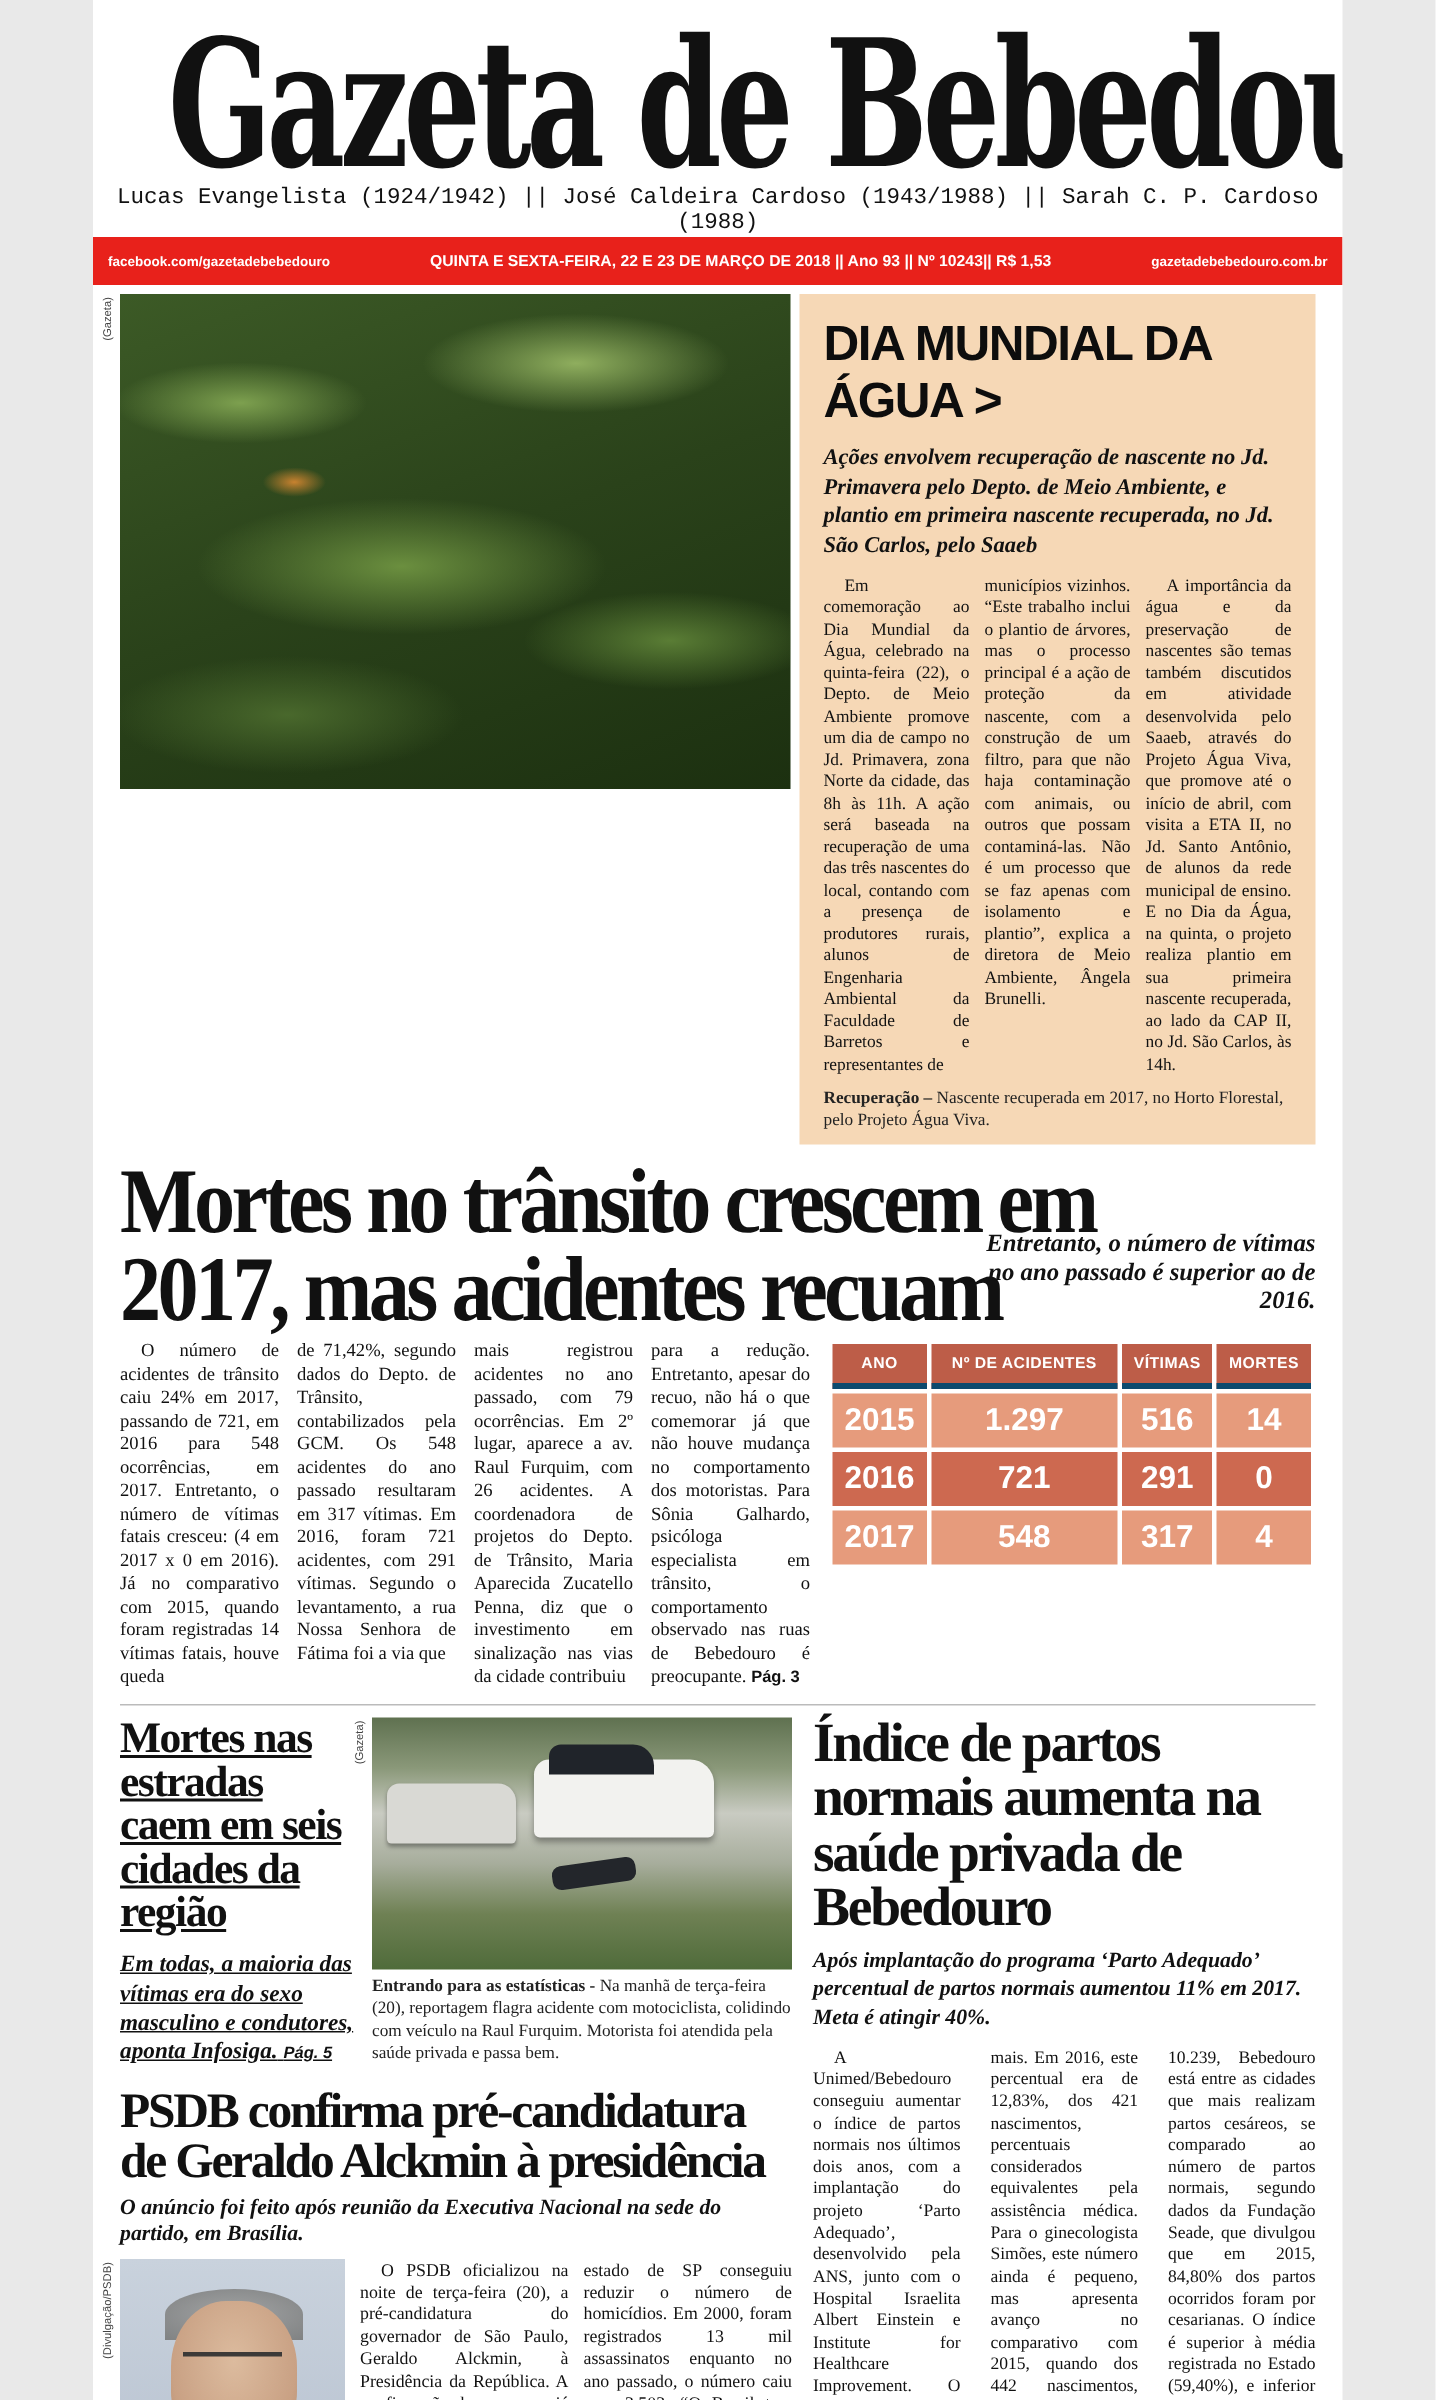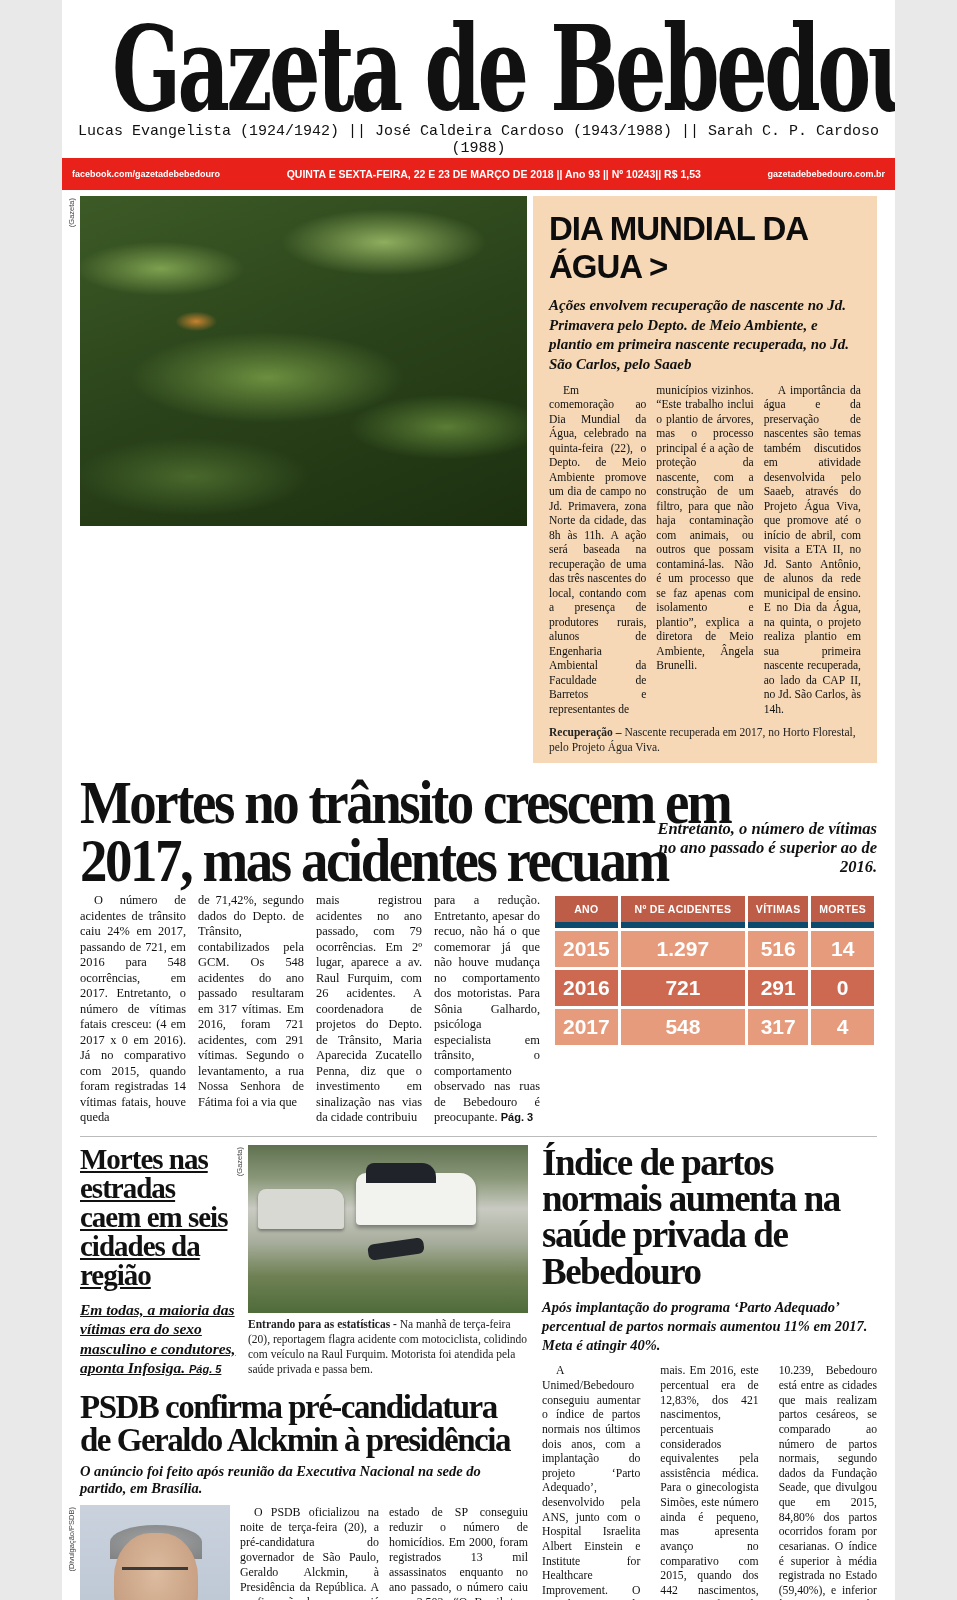--- a/index.html
+++ b/index.html
@@ -62,21 +62,21 @@
   .main-deck {
     position:absolute; right:0; bottom:2px; width:235px; font-style:italic; font-weight:bold;
     font-size:16.5px; line-height:1.15; text-align:right;
   }
   .main-body-row { display:flex; gap:12px; margin-top:14px; }
   .main-body-row .body-col { flex:1; }
   .acc-table-wrap { width:325px; flex:none; }
   table.acc-table { width:100%; border-collapse:separate; border-spacing:3px; font-family:"Liberation Sans", sans-serif; }
   .acc-table th {
     background:#bd5d48; color:#fff; font-size:10.5px; letter-spacing:0.3px;
-    padding:7px 2px; border-bottom:6px solid #0c4a6e;
+    padding:7px 2px; border-bottom:4px solid #0c4a6e;
   }
   .acc-table td { color:#fff; font-weight:bold; font-size:21px; text-align:center; padding:6px 2px; }
   .row-light td { background:#e69b7c; }
   .row-dark td { background:#cd6950; }
   .section-rule { border-top:1px solid #bbb; margin:10px 18px 0 18px; }
   
   .middle-row { display:flex; gap:14px; margin-top:8px; }
   .mid-left { width:448px; flex:none; }
   .mid-right { flex:1; }
   .estradas-row { display:flex; gap:10px; }

